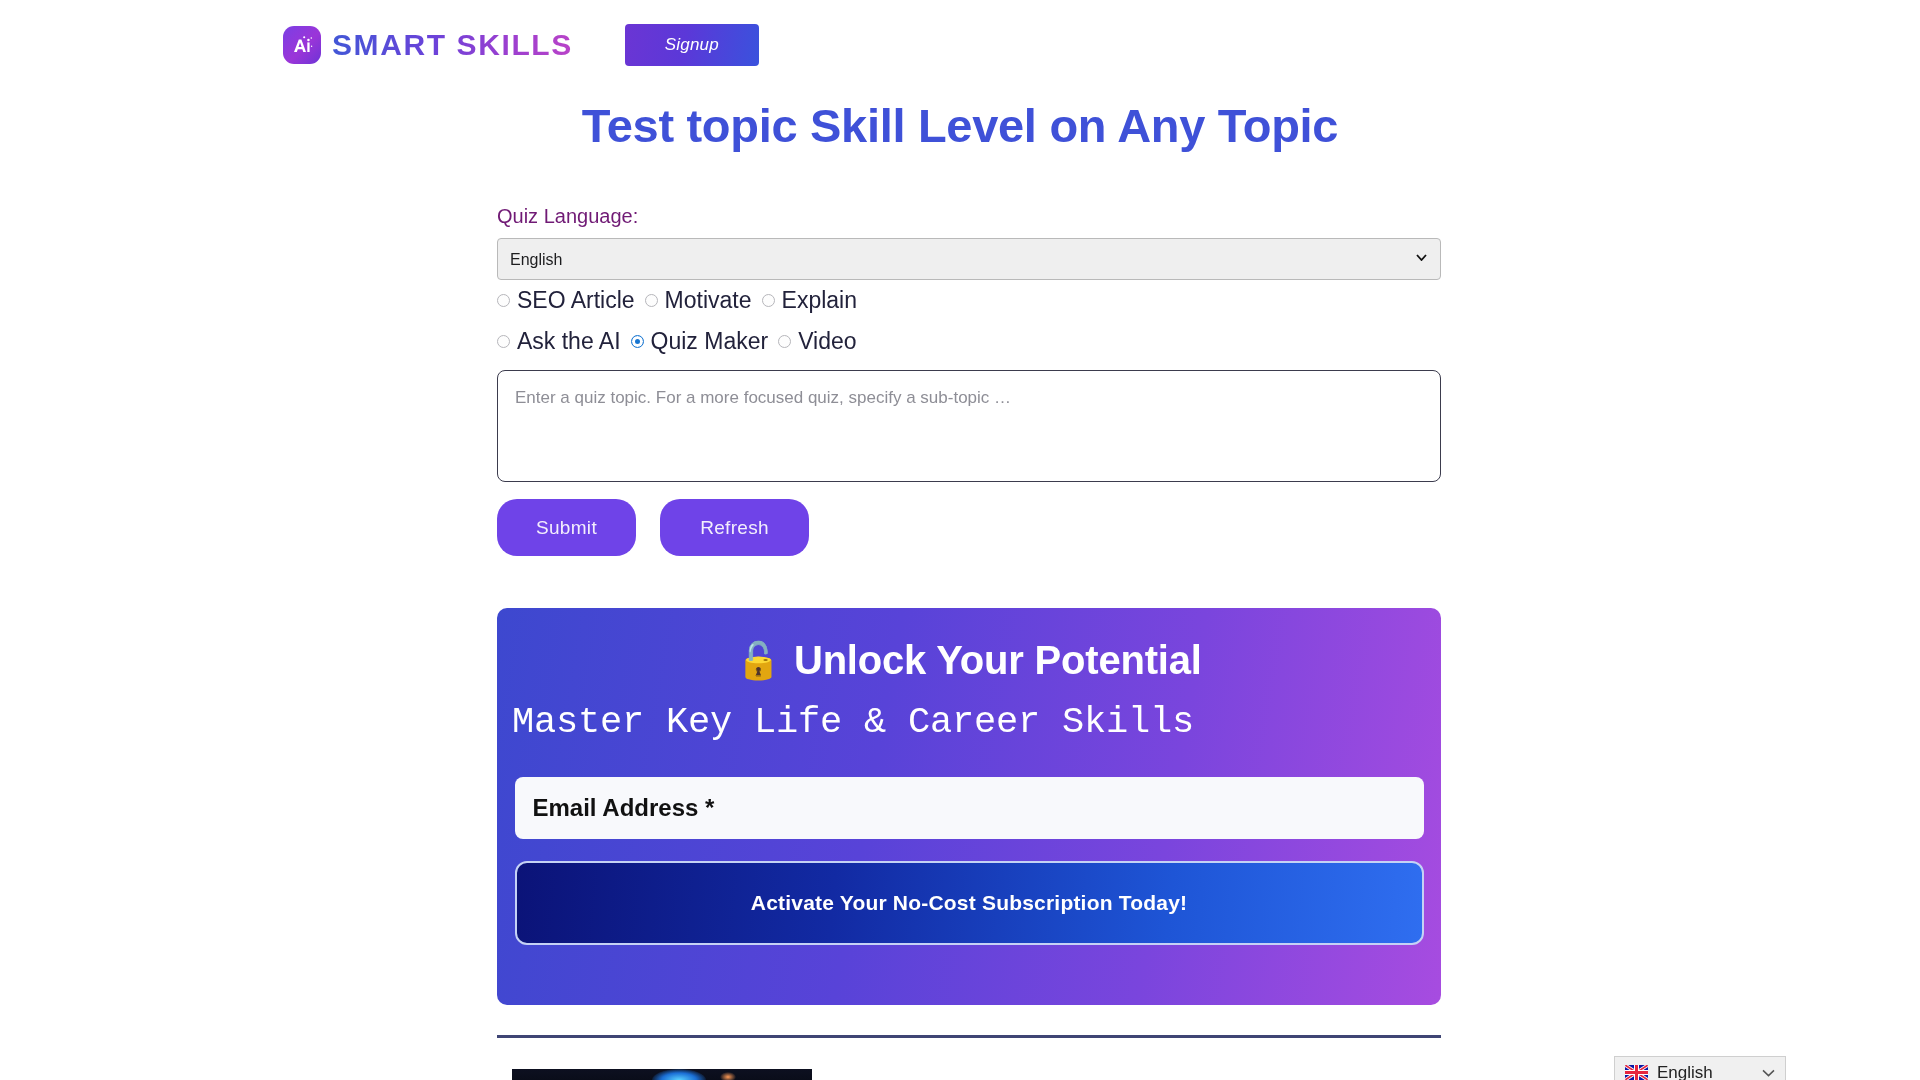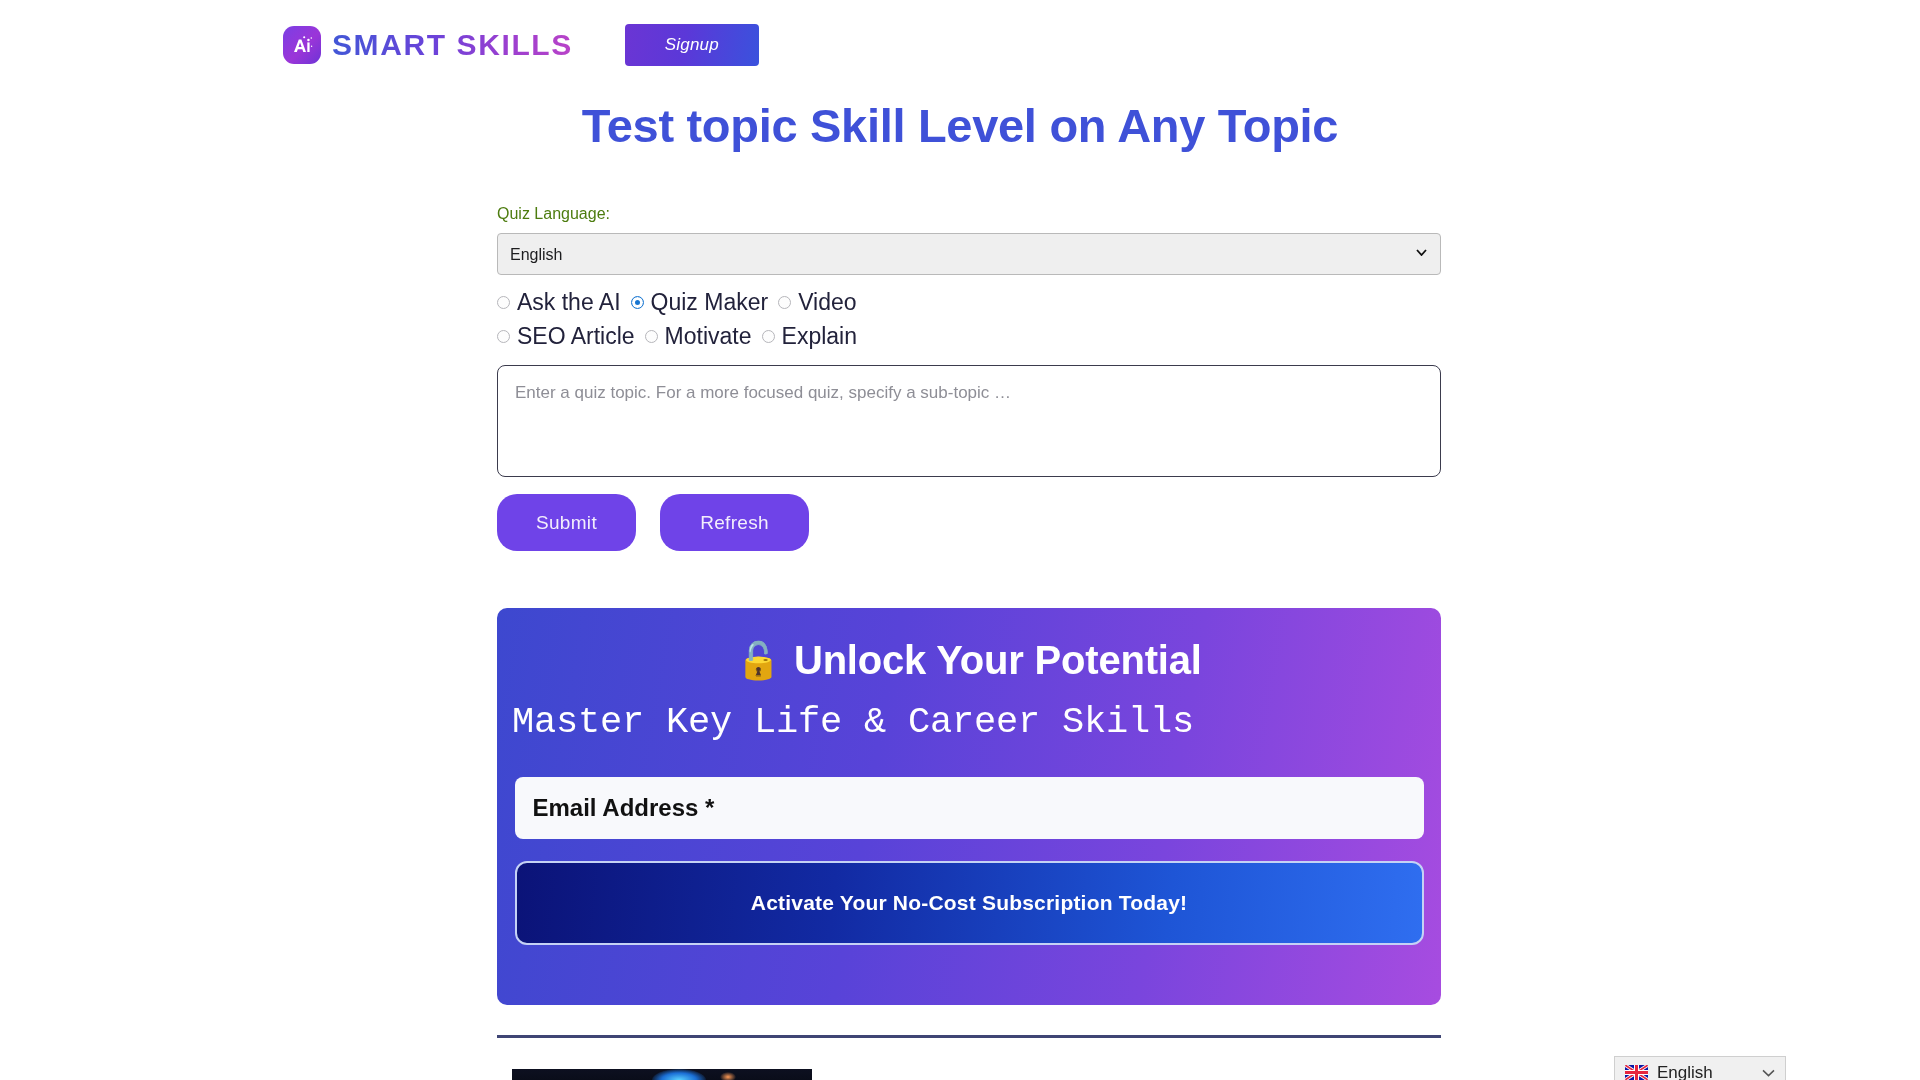--- a/index.html
+++ b/index.html
@@ -42,21 +42,21 @@
   .hero-title {
     position: absolute; top: 98px; left: 0; width: 1920px;
     text-align: center; font-size: 47px; font-weight: 700;
     color: #3f51d8; letter-spacing: -0.3px;
   }
 
   
   .form-col {
     position: absolute; left: 497px; top: 205px; width: 944px;
   }
-  .field-label { font-size: 16px; color: #4d7c0f; margin-bottom: 10px; }
+  .field-label { font-size: 20px; color: #701a75; margin-bottom: 10px; }
   .lang-select {
     width: 944px; height: 42px; padding: 0 12px;
     font-size: 16px; font-family: "Liberation Sans", sans-serif; color: #1d1d1f;
     background: #efefef; border: 1px solid #b9b9b9; border-radius: 4px;
     appearance: none; -webkit-appearance: none;
   }
   .select-wrap { position: relative; width: 944px; }
   .select-chevron {
     position: absolute; right: 14px; top: 16px; pointer-events: none;
     width: 11px; height: 7px;
@@ -191,47 +191,47 @@
 
     <div class="select-wrap">
       <select class="lang-select">
         <option>English</option>
       </select>
       <svg class="select-chevron" viewBox="0 0 11 7">
         <path d="M1 1 L5.5 6 L10 1" fill="none" stroke="#111" stroke-width="1.8"></path>
       </svg>
     </div>
 
+    <div class="radio-row second">
+      <label class="radio-item">
+        <span class="radio-dot"></span>
+        <span class="radio-label">SEO Article</span>
+      </label>
+      <label class="radio-item">
+        <span class="radio-dot"></span>
+        <span class="radio-label">Motivate</span>
+      </label>
+      <label class="radio-item">
+        <span class="radio-dot"></span>
+        <span class="radio-label">Explain</span>
+      </label>
+    </div>
+
     <div class="radio-row">
       <label class="radio-item">
         <span class="radio-dot"></span>
         <span class="radio-label">Ask the AI</span>
       </label>
       <label class="radio-item">
         <span class="radio-dot on"></span>
         <span class="radio-label">Quiz Maker</span>
       </label>
       <label class="radio-item">
         <span class="radio-dot"></span>
         <span class="radio-label">Video</span>
-      </label>
-    </div>
-
-    <div class="radio-row second">
-      <label class="radio-item">
-        <span class="radio-dot"></span>
-        <span class="radio-label">SEO Article</span>
-      </label>
-      <label class="radio-item">
-        <span class="radio-dot"></span>
-        <span class="radio-label">Motivate</span>
-      </label>
-      <label class="radio-item">
-        <span class="radio-dot"></span>
-        <span class="radio-label">Explain</span>
       </label>
     </div>
 
     <textarea class="topic-area" placeholder="Enter a quiz topic. For a more focused quiz, specify a sub-topic …" style=""></textarea>
 
     <div class="btn-row">
       <button class="act-btn submit">Submit</button>
       <button class="act-btn refresh">Refresh</button>
     </div>
   </div>

